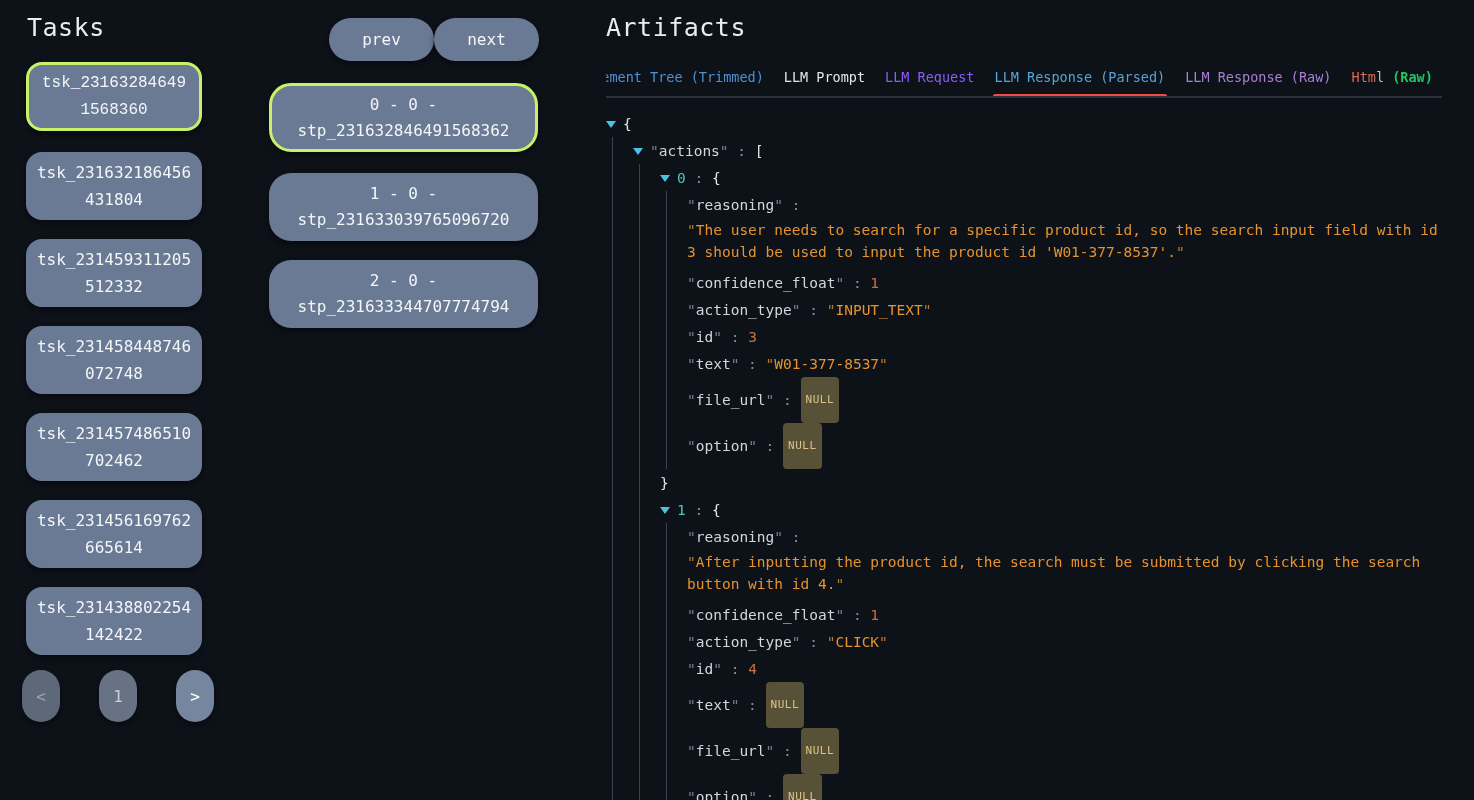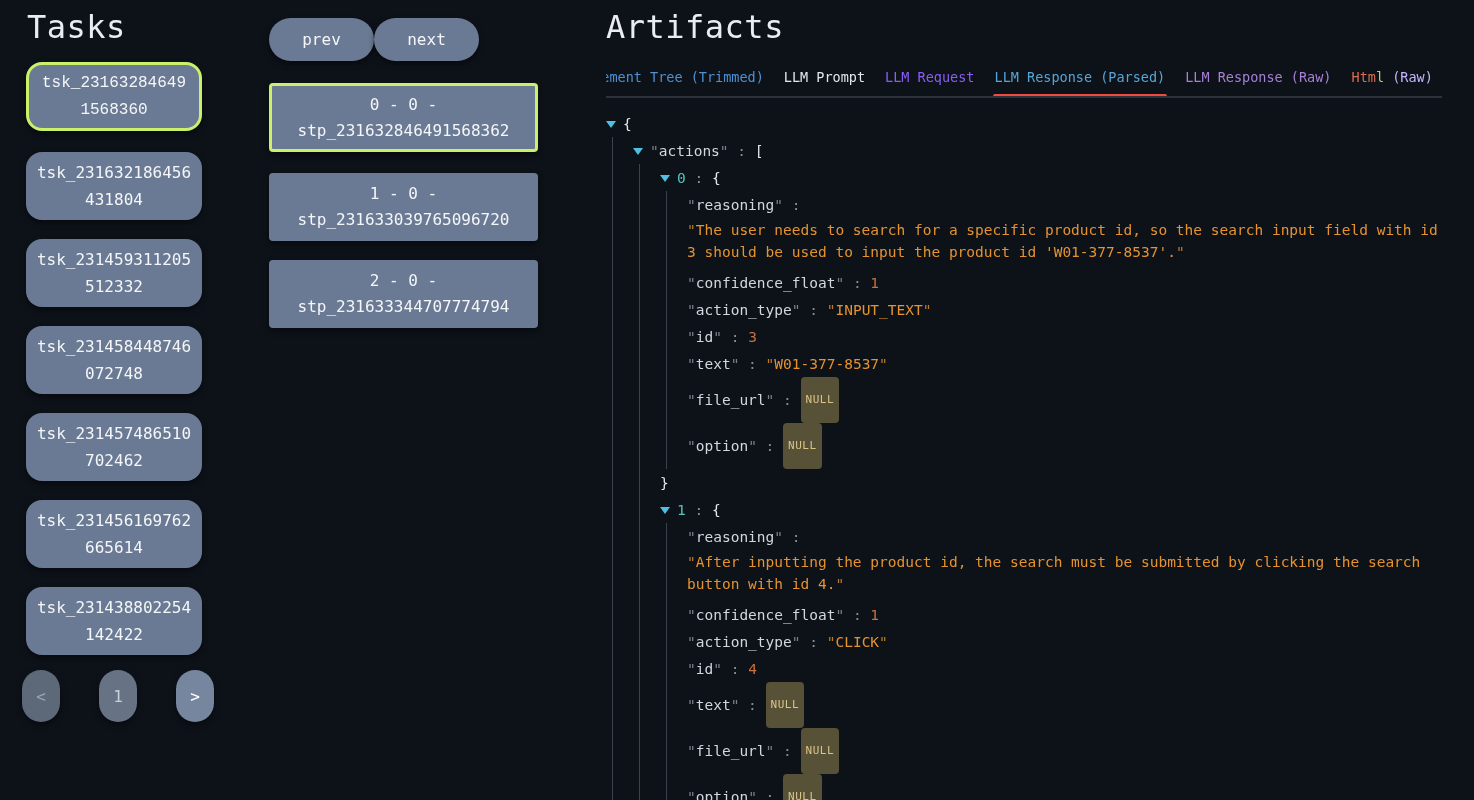--- a/index.html
+++ b/index.html
@@ -5,21 +5,21 @@
   * { margin:0; padding:0; box-sizing:border-box; }
   html,body { width:1474px; height:800px; }
   body {
     position:relative;
     background:#0d1219;
     overflow:hidden;
     font-family:"DejaVu Sans Mono","Liberation Mono",monospace;
     color:#eef1f4;
   }
   h1.panel-title {
-    font-size:32px; font-weight:500; color:#e9edf2; letter-spacing:.5px;
+    font-size:25px; font-weight:500; color:#e9edf2; letter-spacing:.5px;
     margin-top:14px; line-height:27px;
   }
 
   
   .tasks-col { position:absolute; left:26px; top:0; width:176px; }
   .tasks-col h1 { margin-left:1px; }
   .task-list { margin-top:21px; }
   .task-btn {
     display:flex; align-items:center; justify-content:center;
     width:100%; height:68px; margin-bottom:19px;
@@ -44,33 +44,33 @@
     font-family:inherit; font-size:16px; cursor:pointer;
     box-shadow:0 3px 6px rgba(0,0,0,.4);
   }
   .page-btn.prev   { background:#5d6878; color:#99a2af; }
   .page-btn.curr   { background:#687285; color:#c9cfd8; }
   .page-btn.next   { background:#76869e; color:#ffffff; }
 
   
   .steps-col { position:absolute; left:269px; top:0; width:270px; }
   .steps-col h1 { margin-left:-1px; }
-  .prevnext { margin-top:18px; display:flex; justify-content:flex-start; }
+  .prevnext { margin-top:18px; display:flex; justify-content:flex-end; }
   .nav-btn {
     width:105px; height:43px; border:none; border-radius:22px;
     background:var(--button-bg,#6b7a94); color:#f4f6f8;
     font-family:inherit; font-size:16px; cursor:pointer;
     box-shadow:0 3px 6px rgba(0,0,0,.45);
   }
   .step-list { margin-top:22px; }
   .step-btn {
     display:flex; align-items:center; justify-content:center;
     width:269px; height:68px; margin-bottom:19px;
     background:var(--button-bg,#6b7a94); color:#f4f6f8;
-    border:none; border-radius:4px;
+    border:none; border-radius:22px;
     font-family:inherit; font-size:16px; line-height:26px;
     text-align:center; padding:8px 10px;
     box-shadow:0 3px 6px rgba(0,0,0,.45);
     cursor:pointer;
   }
   .step-btn.selected {
     height:69px; margin-bottom:21px;
     border:3px solid var(--selected-border,#c9f169);
   }
 
@@ -155,21 +155,21 @@
 </div>
 
 <div class="artifacts-col">
   <h1 class="panel-title">Artifacts</h1>
   <div class="tabbar">
       <div class="tab"><span class="tab-seg" style="color: rgb(78, 144, 210);">Element Tree (Trimmed)</span></div>
       <div class="tab"><span class="tab-seg" style="color: rgb(227, 230, 234);">LLM Prompt</span></div>
       <div class="tab"><span class="tab-seg" style="color: #8b5cf6;">LLM Request</span></div>
       <div class="tab active"><span class="tab-seg" style="color: rgb(87, 165, 214);">LLM Response (Parsed)</span></div>
       <div class="tab"><span class="tab-seg" style="color: rgb(168, 127, 214);">LLM Response (Raw)</span></div>
-      <div class="tab"><span class="tab-seg" style="color: rgb(220, 108, 82);">Htm</span><span class="tab-seg" style="color: rgb(216, 192, 108);">l</span><span class="tab-seg" style="color: #c4b5fd;"> (Raw)</span></div>
+      <div class="tab"><span class="tab-seg" style="color: rgb(220, 108, 82);">Htm</span><span class="tab-seg" style="color: rgb(216, 192, 108);">l</span><span class="tab-seg" style="color: #22c55e; font-weight: bold;"> (Raw)</span></div>
     </div>
   <div class="json-tree">
       <div class="j-node">
         <div class="j-row"><span class="tri"></span><span class="j-brace">{</span></div>
         <div class="j-children">
           <div class="j-node">
             <div class="j-row"><span class="tri"></span><span class="j-q">"</span><span class="j-key">actions</span><span class="j-q">"</span><span class="j-colon"> : </span><span class="j-brace">[</span></div>
             <div class="j-children">
               <div class="j-node">
                 <div class="j-row"><span class="tri"></span><span class="j-idx">0</span><span class="j-colon"> : </span><span class="j-brace">{</span></div>

